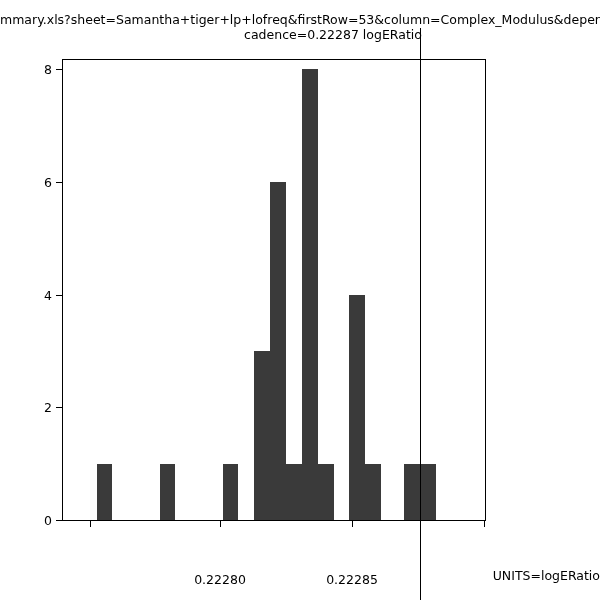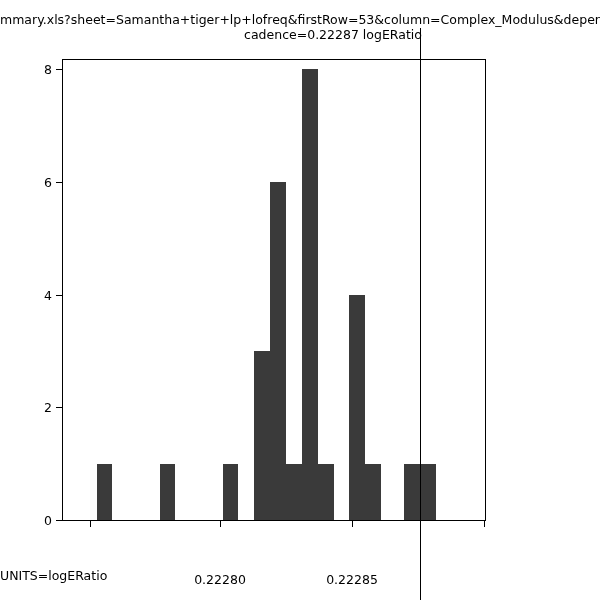--- a/index.html
+++ b/index.html
@@ -101,21 +101,21 @@
     font-size: 12.5px;
     line-height: 14px;
     color: #000;
     margin-top: 32px;
   }
   #xaxis-title {
     position: absolute;
     top: 568px;
     left: 0;
     width: 600px;
-    text-align: left;
+    text-align: right;
     font-size: 12.5px;
     color: #000;
   }
 </style>
 </head>
 <body>
 
 <div id="root">
 
   <div class="title-line" id="title1">mmary.xls?sheet=Samantha+tiger+lp+lofreq&amp;firstRow=53&amp;column=Complex_Modulus&amp;depend</div>

